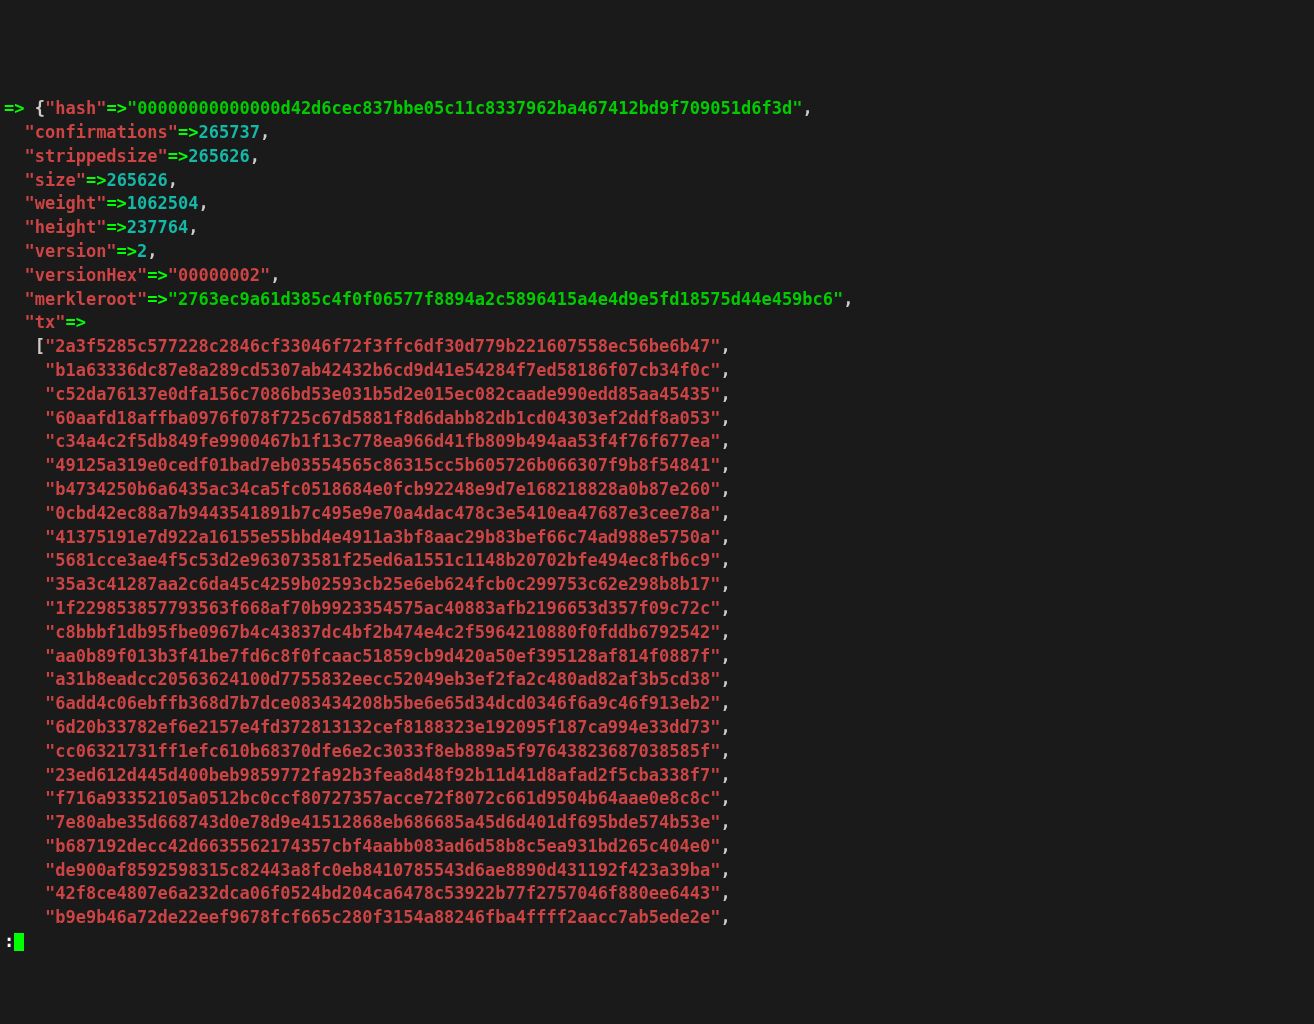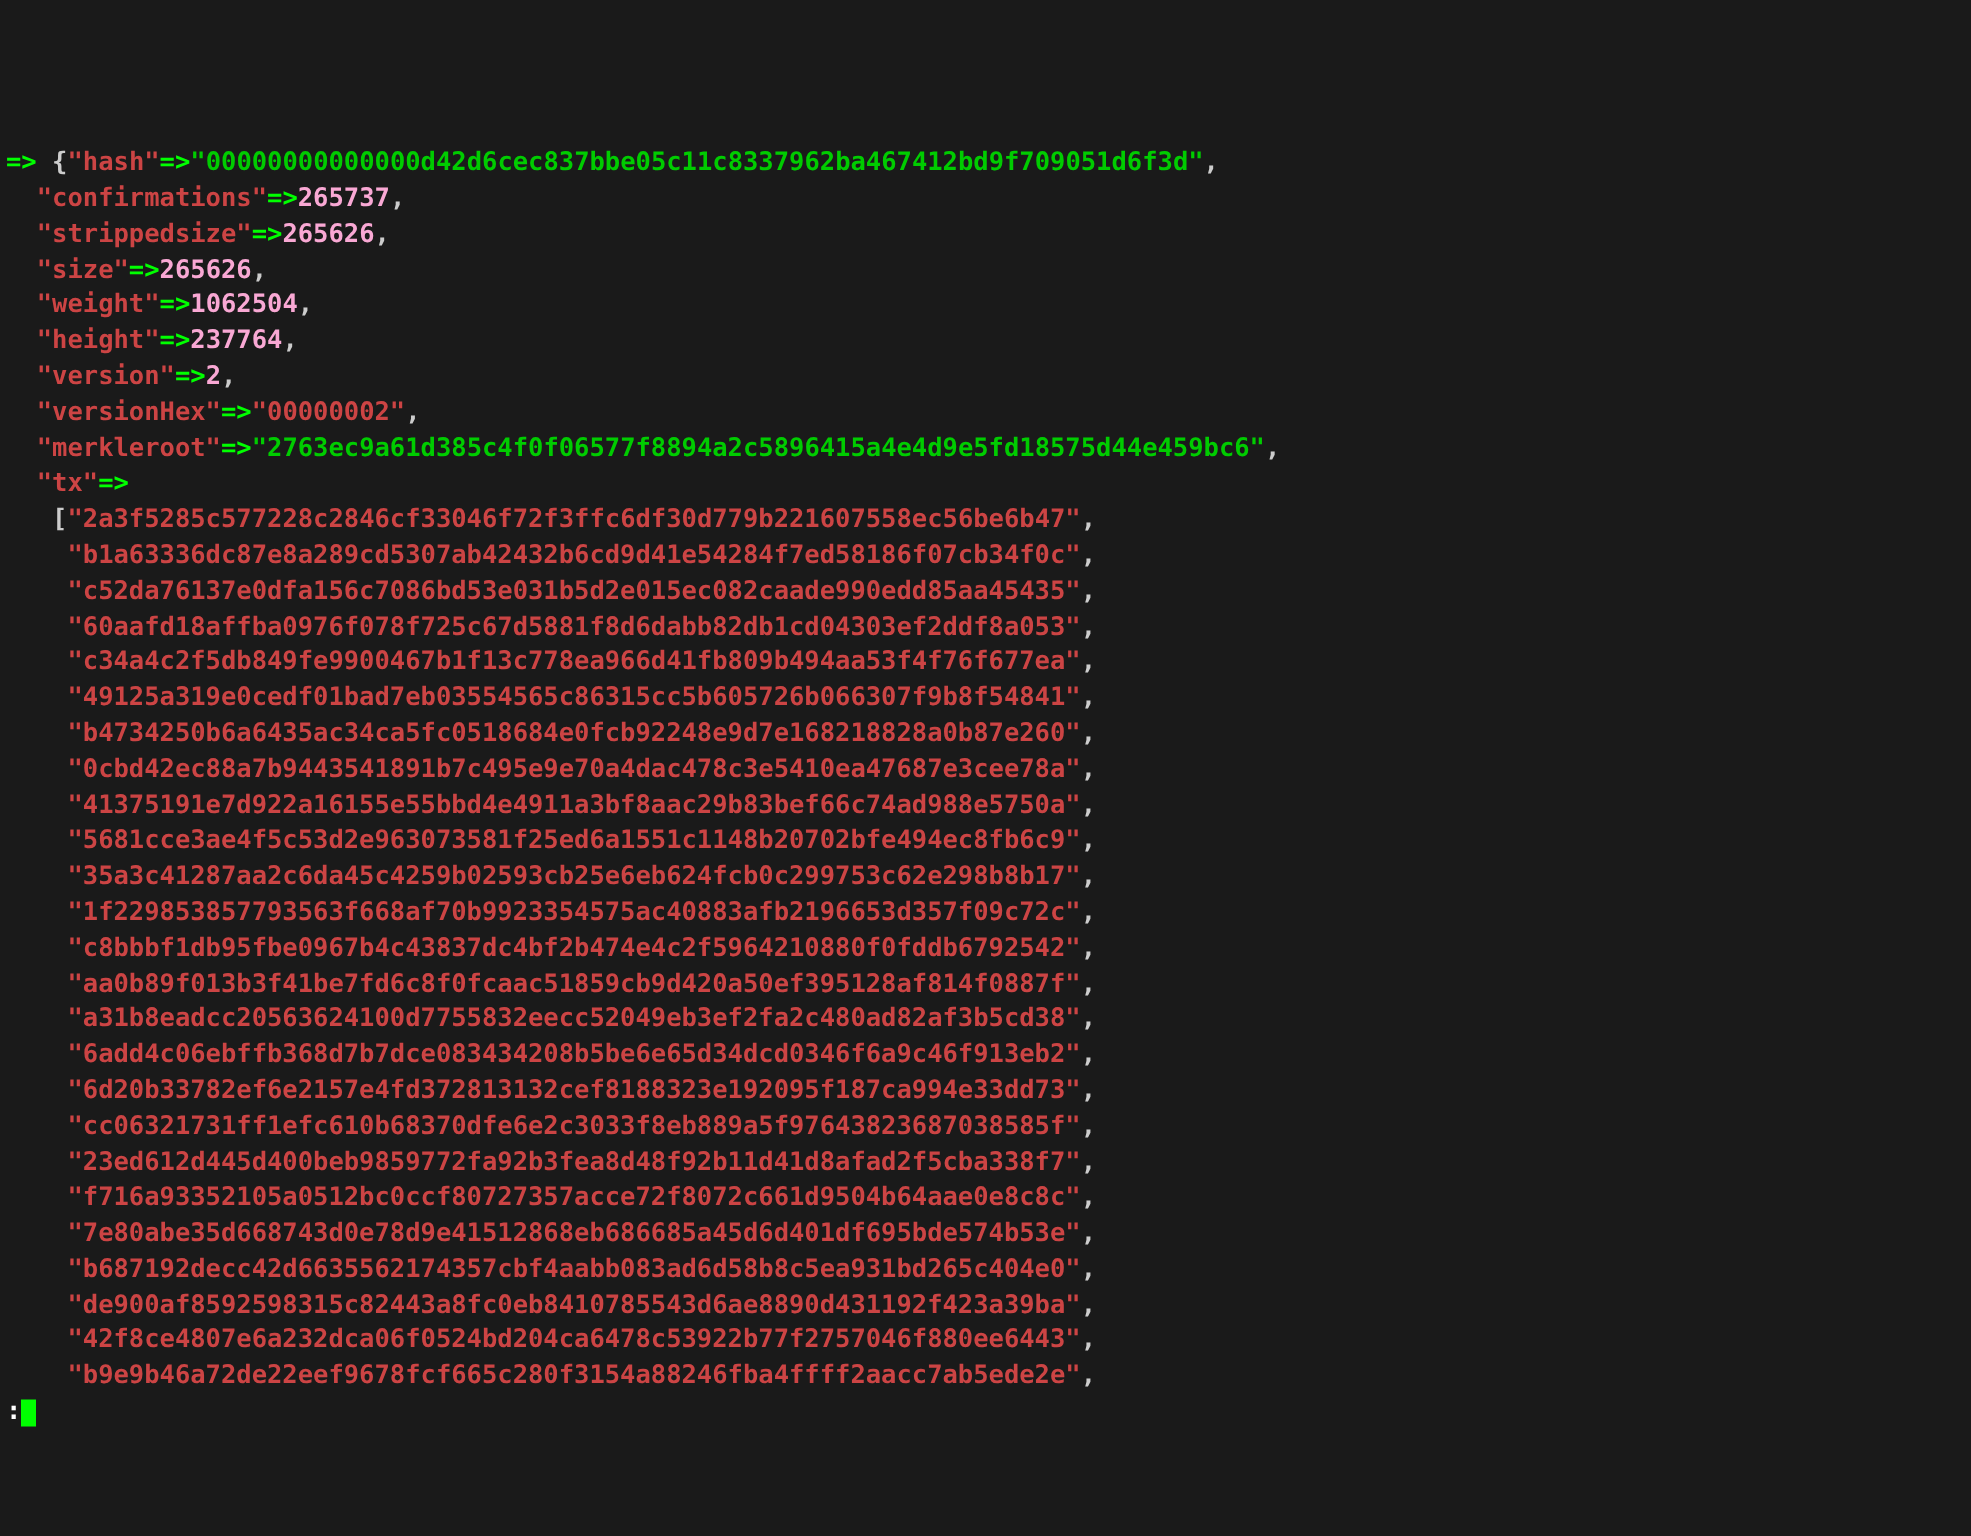--- a/index.html
+++ b/index.html
@@ -17,21 +17,21 @@
       padding: 2px 4px;
       white-space: pre;
       overflow: hidden;
     }
     .arrow { color: #00ff00; }
     .brace { color: #ccc; }
     .bracket { color: #ccc; }
     .key { color: #cc4444; }
     .str { color: #cc4444; }
     .strgreen { color: #00cc00; }
-    .num { color: #f9a8d4; }
+    .num { color: #14b8a6; }
     .comma { color: #ccc; }
     .cursor {
       display: inline-block;
       width: 10px;
       height: 18px;
       background: #00ff00;
       vertical-align: text-bottom;
     }
     .line { display: block; }
   </style>

